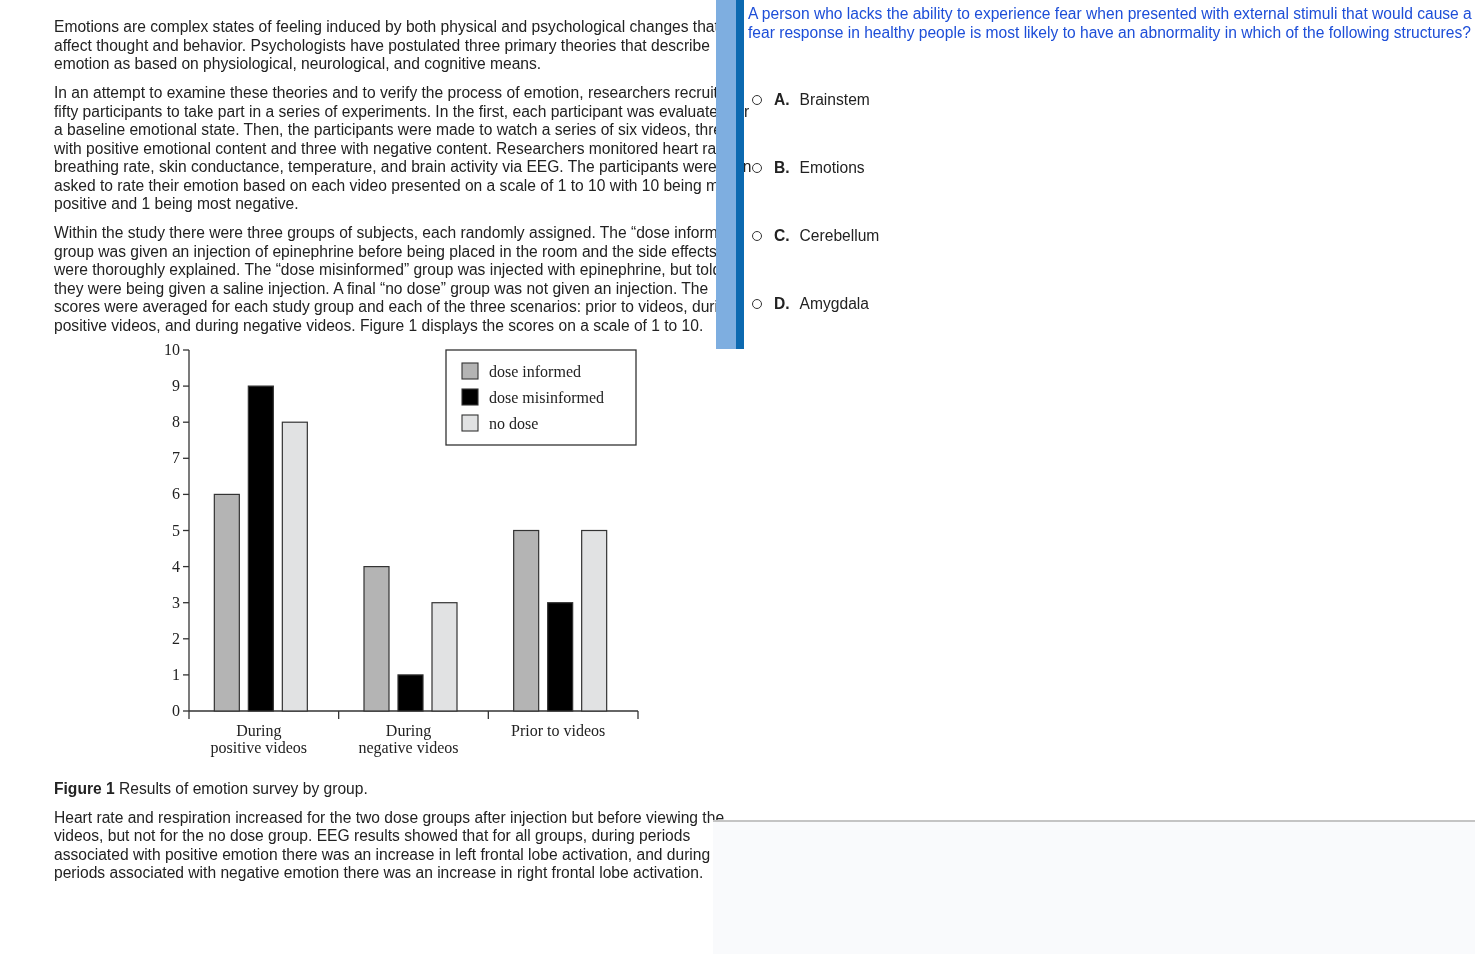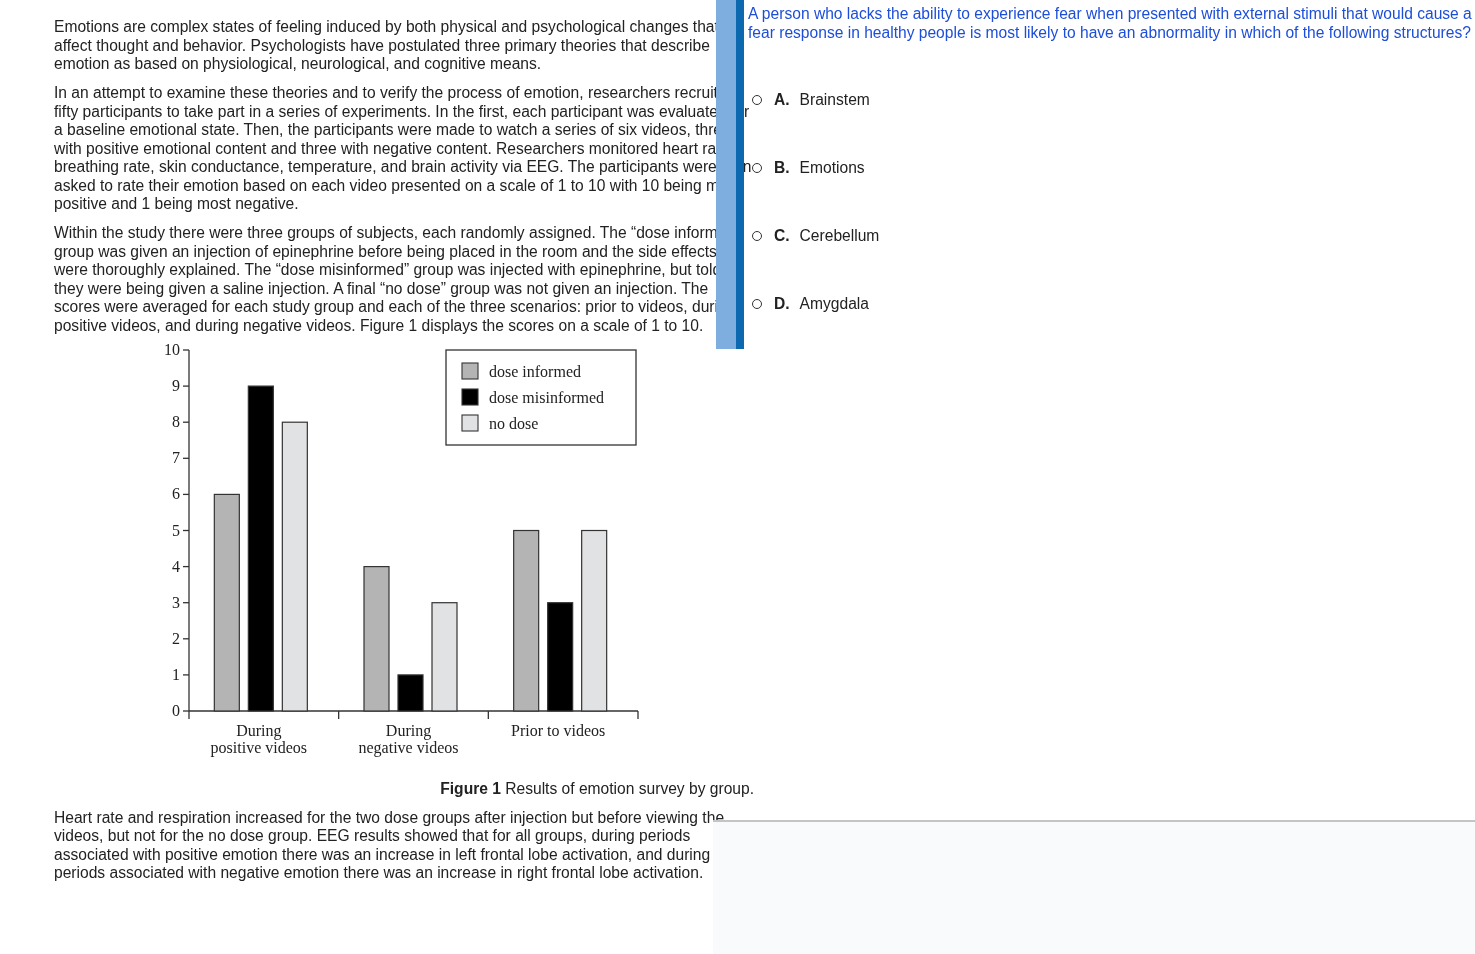--- a/index.html
+++ b/index.html
@@ -4,21 +4,21 @@
 <style>
   html, body { margin: 0; padding: 0; background: #ffffff; }
   body { width: 1475px; height: 954px; position: relative; overflow: hidden;
          font-family: "Liberation Sans", sans-serif; color: #222; }
   .passage { position: absolute; left: 10px; top: 18px; width: 700px;
              font-size: 15.6px; line-height: 18.5px; margin-left: 44px; }
   .passage p { margin: 0 0 10.5px 0; }
   .figure { position: relative; width: 700px; height: 440px; margin-top: -6px; }
   .figure svg { position: absolute; left: 0; top: 0; }
   .figure text { font-family: "Liberation Serif", "DejaVu Serif", serif; fill: #222; }
-  .caption { margin: 0 0 10.5px 0; text-align: right; }
+  .caption { margin: 0 0 10.5px 0; }
   .caption b { font-weight: bold; }
 
   .qpanel { position: absolute; left: 716px; top: 0; width: 759px; height: 349px; }
   .bar-light { position: absolute; left: 0; top: 0; width: 20px; height: 349px; background: #7eaee0; }
   .bar-dark { position: absolute; left: 20px; top: 0; width: 8px; height: 349px; background: #0c69b0; }
   .question { position: absolute; left: 32px; top: 4px; width: 727px;
               font-size: 15.6px; line-height: 19px; color: #1d4ed8; }
   .option { position: absolute; left: 36px; display: flex; align-items: center; cursor: pointer;
             font-size: 15.6px; }
   .radio { width: 10px; height: 10px; border: 1.5px solid #333; border-radius: 50%;

